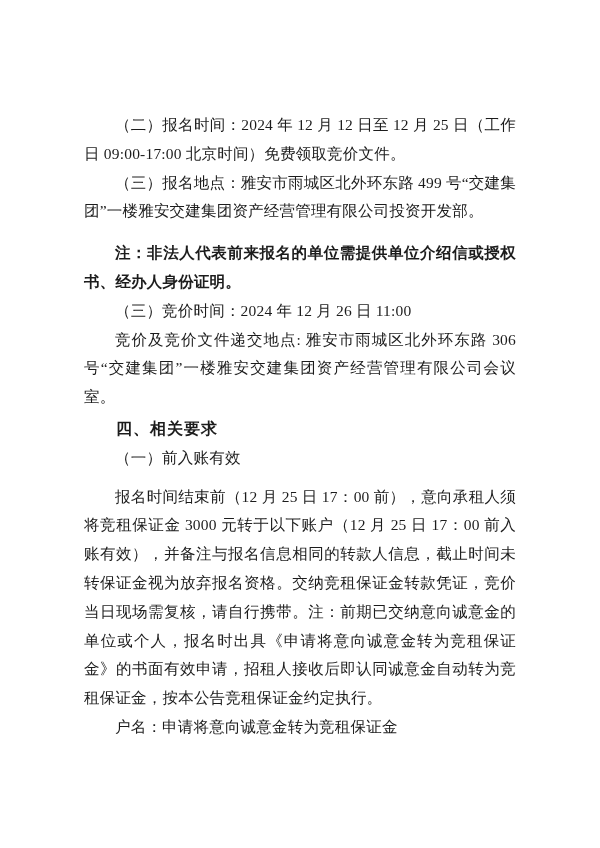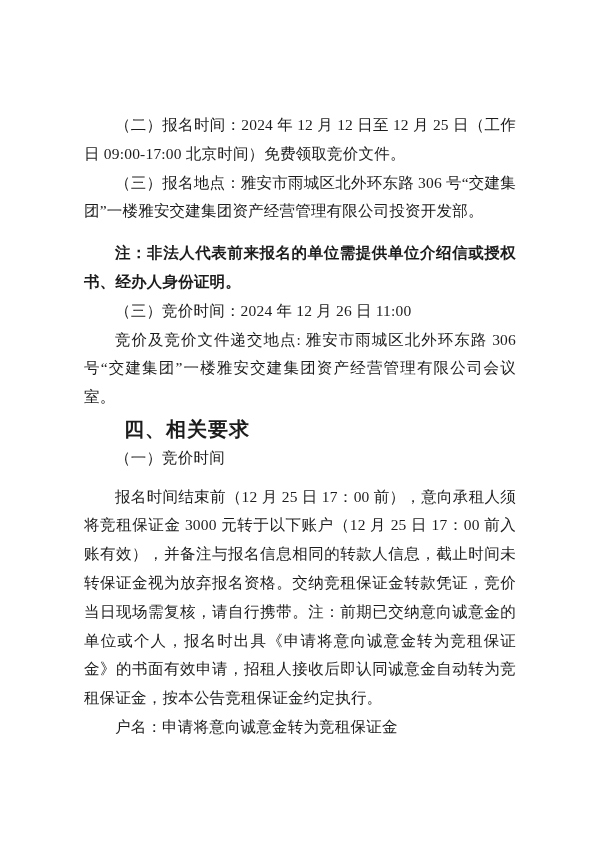--- a/index.html
+++ b/index.html
@@ -32,36 +32,36 @@
     letter-spacing: 0.2px;
     word-break: break-all;
   }
   .content p.note {
     font-weight: bold;
     margin-top: 13px;
   }
   .content p.heading {
     font-family: "Liberation Sans", "DejaVu Sans", sans-serif;
     font-weight: bold;
-    font-size: 20px;
+    font-size: 16px;
     margin-top: 3px;
     letter-spacing: 1px;
   }
   .content p.deposit {
     margin-top: 10px;
   }
 </style>
 </head>
 <body>
 
 <div class="page">
   <div class="content">
     <p>（二）报名时间：2024 年 12 月 12 日至 12 月 25 日（工作日 09:00-17:00 北京时间）免费领取竞价文件。</p>
-    <p>（三）报名地点：雅安市雨城区北外环东路 306 号“交建集团”一楼雅安交建集团资产经营管理有限公司投资开发部。</p>
+    <p>（三）报名地点：雅安市雨城区北外环东路 499 号“交建集团”一楼雅安交建集团资产经营管理有限公司投资开发部。</p>
     <p class="note">注：非法人代表前来报名的单位需提供单位介绍信或授权书、经办人身份证明。</p>
     <p>（三）竞价时间：2024 年 12 月 26 日 11:00</p>
     <p>竞价及竞价文件递交地点: 雅安市雨城区北外环东路 306 号“交建集团”一楼雅安交建集团资产经营管理有限公司会议室。</p>
     <p class="heading">四、相关要求</p>
-    <p>（一）竞价时间</p>
+    <p>（一）前入账有效</p>
     <p class="deposit">报名时间结束前（12 月 25 日 17：00 前），意向承租人须将竞租保证金 3000 元转于以下账户（12 月 25 日 17：00 前入账有效），并备注与报名信息相同的转款人信息，截止时间未转保证金视为放弃报名资格。交纳竞租保证金转款凭证，竞价当日现场需复核，请自行携带。注：前期已交纳意向诚意金的单位或个人，报名时出具《申请将意向诚意金转为竞租保证金》的书面有效申请，招租人接收后即认同诚意金自动转为竞租保证金，按本公告竞租保证金约定执行。</p>
     <p>户名：申请将意向诚意金转为竞租保证金</p>
   </div>
 </div>
 
 </body></html>

